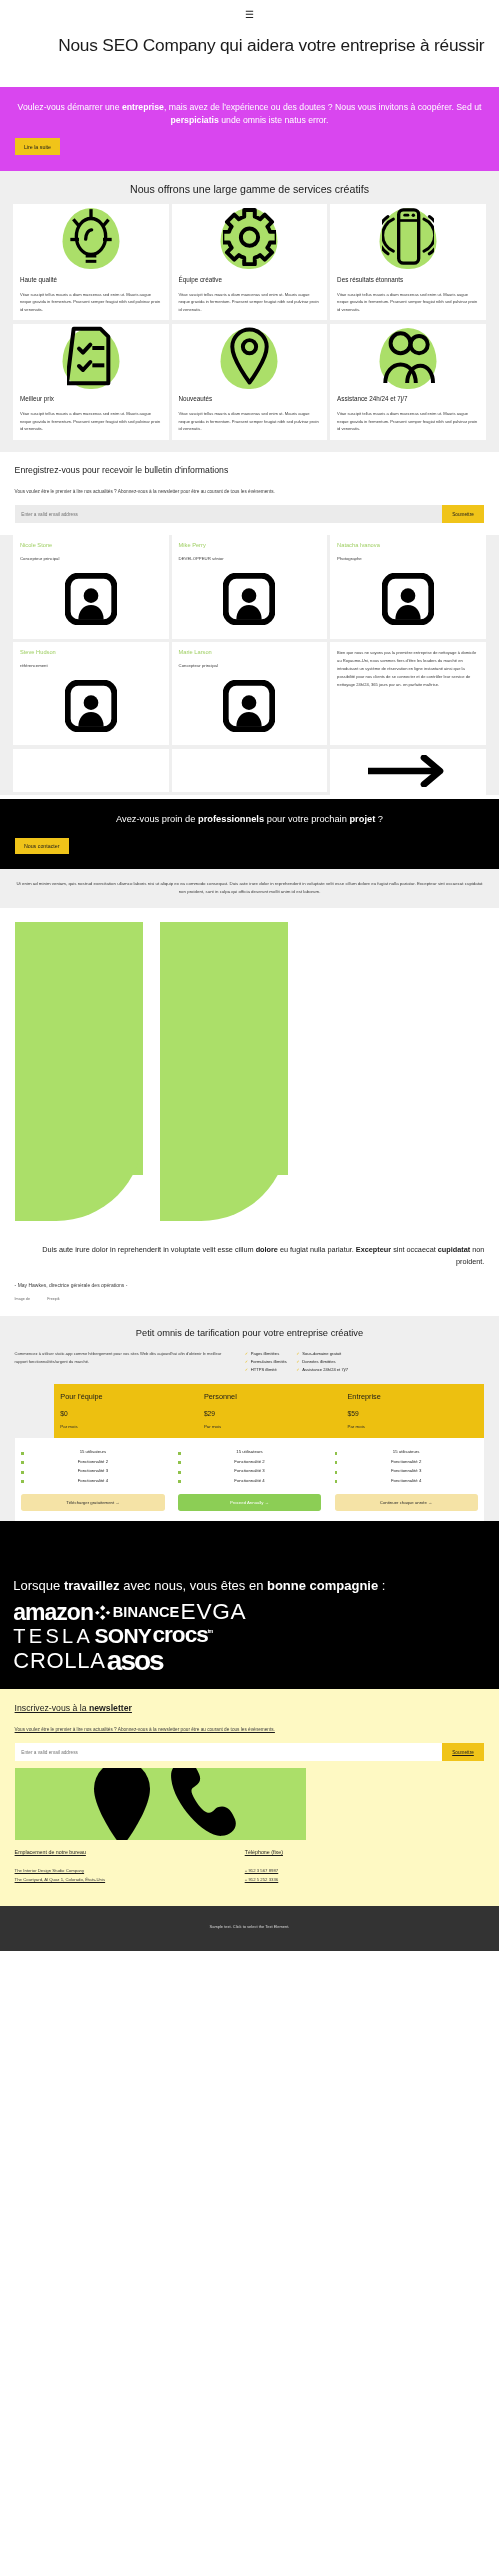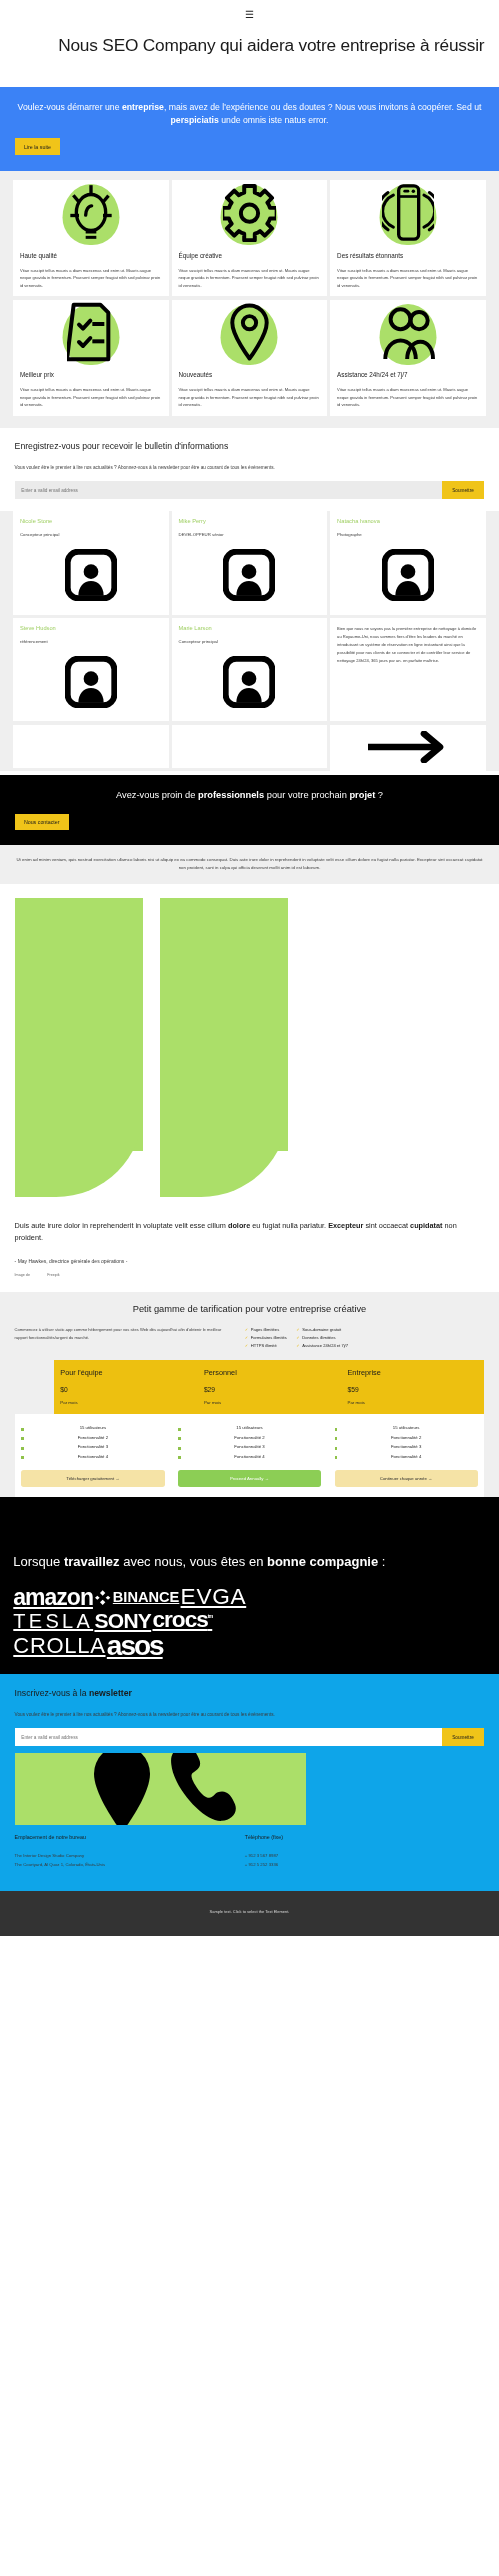--- a/index.html
+++ b/index.html
@@ -18,21 +18,21 @@
 
   .hero { padding: 5.3px 14.6px 0 14.6px; background:#fff; }
   .hero h1 {
     font-size: 17.3px; font-weight: 400; line-height: 1.28; color:#1b1b1b;
     letter-spacing: -0.2px;
     text-align: right;
   }
   .hero-spacer { height: 31px; }
 
   
-  .band-dark { background:#3b82f6; color:#fff; padding: 13.3px 14.6px 16px 14.6px; }
+  .band-dark { background:#d946ef; color:#fff; padding: 13.3px 14.6px 16px 14.6px; }
   .band-dark p {
     font-size: 8.7px; line-height: 1.55; text-align:center; font-weight:400;
   }
   .band-dark p b { font-weight:700; }
   .btn-yellow {
     display:inline-block; background:#f0c419; color:#1b1b1b; border:0;
     font-size: 5.3px; padding: 5.3px 9.3px; margin-top: 10.6px; cursor:pointer;
     font-family:"Liberation Sans", sans-serif;
   }
   .band-dark .btn-wrap { text-align:left; }
@@ -54,21 +54,21 @@
     border-radius: 50% 50% 48% 48% / 55% 55% 45% 45%;
     left:50%; top:4px; transform: translateX(-50%);
   }
   .card-icon svg { position:relative; z-index:2; }
   .card h3 { font-size: 6.3px; font-weight:400; padding: 6.7px 6.7px 0 6.7px; color:#1b1b1b; }
   .card p { font-size: 4.1px; line-height: 1.85; padding: 8px 6.7px 0 6.7px; color:#3a3a3a; }
   .cards.row2 { margin-top: 3.3px; }
 
   
   .newsletter { background:#fff; padding: 13.3px 14.6px 12px 14.6px; }
-  .newsletter.grey { background:#0ea5e9; }
+  .newsletter.grey { background:#fef9c3;text-decoration:underline; }
   .newsletter h2 { font-size: 8.7px; font-weight:400; color:#1b1b1b; }
   .newsletter h2 b { font-weight:700; }
   .newsletter .lead { font-size: 4.7px; color:#3c3c3c; margin-top: 13.3px; line-height:1.6; }
   .subscribe { display:flex; margin-top: 9.3px; }
   .subscribe input {
     flex:1 1 auto; border:0; background:#ebebeb; padding: 6.7px 6.7px;
     font-size: 4.7px; color:#8d8d8d; font-family:"Liberation Sans", sans-serif;
   }
   .newsletter.grey .subscribe input { background:#ffffff; }
   .subscribe button {
@@ -95,21 +95,21 @@
   .lorem-grey p { font-size: 4.4px; line-height: 2.0; text-align:center; color:#3a3a3a; }
 
   
   .quote-sec { background:#fff; padding: 14.6px 14.6px 0 14.6px; }
   .quote-mark { display:flex; gap: 17.3px; }
   .qglyph { width: 128px; height: 299px; position:relative; overflow:hidden; }
   .qglyph .bar { position:absolute; left:0; top:0; width: 128px; height: 253px; background:#abdf69; }
   .qglyph .tail { position:absolute; left:0; bottom:0; width: 128px; height: 87px; background:#abdf69;
                   border-bottom-right-radius: 126px; }
   .quote-body { padding: 22.6px 14.6px 14.6px 14.6px; }
-  .quote-body .qtext { font-size: 7.3px; line-height:1.6; text-align:left; color:#1b1b1b; }
+  .quote-body .qtext { font-size: 7.3px; line-height:1.6; text-align:right; color:#1b1b1b; }
   .quote-body .qtext b { font-weight:700; }
   .quote-body .qauthor { font-size: 5px; color:#3a3a3a; margin-top: 14.6px; }
   .credit { font-size: 3.7px; color:#6a6a6a; margin-top: 9.3px; display:flex; gap:17.3px; }
 
   
   .pricing { background:#efefef; padding: 12px 14.6px 0 14.6px; }
   .pricing h2 { font-size: 9.3px; font-weight:400; text-align:center; color:#1b1b1b; }
   .price-intro { display:flex; gap: 9.3px; margin-top: 12px; }
   .price-intro .col1 { flex: 0 0 47%; font-size: 4.1px; line-height:2.0; color:#3a3a3a; }
   .price-intro ul { list-style:none; font-size: 4.1px; line-height:2.0; color:#1b1b1b; }
@@ -129,21 +129,21 @@
   .price-btns .pbtnwrap { flex:1 1 0; padding: 0 6.7px; }
   .pbtn { display:block; width:100%; border:0; border-radius:2.7px; padding: 6px 2.7px;
           font-size: 4.3px; cursor:pointer; font-family:"Liberation Sans", sans-serif; }
   .pbtn.soft { background:#f5e3a6; color:#2b2b2b; }
   .pbtn.green { background:#8cce55; color:#ffffff; }
 
   
   .brands { background:#000; color:#fff; padding: 10.6px 13.3px 14.6px 13.3px; }
   .brands h3 { font-size: 13px; font-weight:400;margin-top:47px; }
   .brands h3 b { font-weight:700; }
-  .logo-rows { margin-top: 17px; text-decoration: underline; }
+  .logo-rows { margin-top: 8px; }
   .logo-row { display:flex; align-items:center; justify-content:flex-start; gap: 1.3px; }
   .lg { color:#fff; white-space:nowrap; line-height:1; }
   .lg-amazon { font-size: 23px; font-weight:700; letter-spacing:-1px; }
   .lg-binance { font-size: 14.6px; font-weight:700; letter-spacing:0px; }
   .lg-evga { font-size: 22.6px; font-weight:400; letter-spacing:0.7px; }
   .lg-tesla { font-size: 20px; font-weight:400; letter-spacing:3.3px; }
   .lg-sony { font-size: 21px; font-weight:700; letter-spacing:-0.7px; }
   .lg-crocs { font-size: 22.6px; font-weight:700; letter-spacing:-1px; }
   .lg-crolla { font-size: 22px; font-weight:400; letter-spacing:0.7px; }
   .lg-asos { font-size: 28px; font-weight:700; letter-spacing:-2px; }
@@ -176,20 +176,21 @@
 <div class="band-dark">
   <p>
     <span>Voulez-vous démarrer une </span><b>entreprise</b><span>, mais avez de l'expérience ou des doutes ? Nous vous invitons à coopérer. Sed ut </span><b>perspiciatis</b><span> unde omnis iste natus error.</span>
   </p>
   <div class="btn-wrap">
     <button class="btn-yellow">Lire la suite</button>
   </div>
 </div>
 
 <div class="sec-grey">
+  <div class="sec-title">Nous offrons une large gamme de services créatifs</div>
 
   <div class="cards">
     <div class="card">
       <div class="card-icon">
         <div class="blob"></div>
         <svg width="48" height="59" viewBox="0 0 72 88">
           <ellipse cx="36" cy="44" rx="22" ry="27" fill="none" stroke="#000" stroke-width="5"></ellipse>
           <path d="M28 48 a9 14 0 0 1 9 -14" fill="none" stroke="#000" stroke-width="5" stroke-linecap="round"></path>
           <rect x="28" y="71" width="16" height="4.5" fill="#000"></rect>
           <rect x="28" y="79" width="16" height="4.5" fill="#000"></rect>
@@ -395,21 +396,21 @@
     <span>Duis aute irure dolor in reprehenderit in voluptate velit esse cillum </span><b>dolore</b><span> eu fugiat nulla pariatur. </span><b>Excepteur</b><span> sint occaecat </span><b>cupidatat</b><span> non proident.</span>
   </p>
   <div class="qauthor">- May Hawkes, directrice générale des opérations -</div>
   <div class="credit">
     <span>Image de</span>
     <span>Freepik</span>
   </div>
 </div>
 
 <div class="pricing">
-  <h2>Petit gamme de tarification pour votre entreprise créative</h2>
+  <h2>Petit omnis de tarification pour votre entreprise créative</h2>
 
   <div class="price-intro">
     <div class="col1">Commencez à utiliser static.app comme hébergement pour vos sites Web dès aujourd'hui afin d'obtenir le meilleur rapport fonctionnalités/argent du marché.</div>
     <ul>
       <li>Pages illimitées</li>
       <li>Formulaires illimités</li>
       <li>HTTPS illimité</li>
     </ul>
     <ul>
       <li>Sous-domaine gratuit</li>

